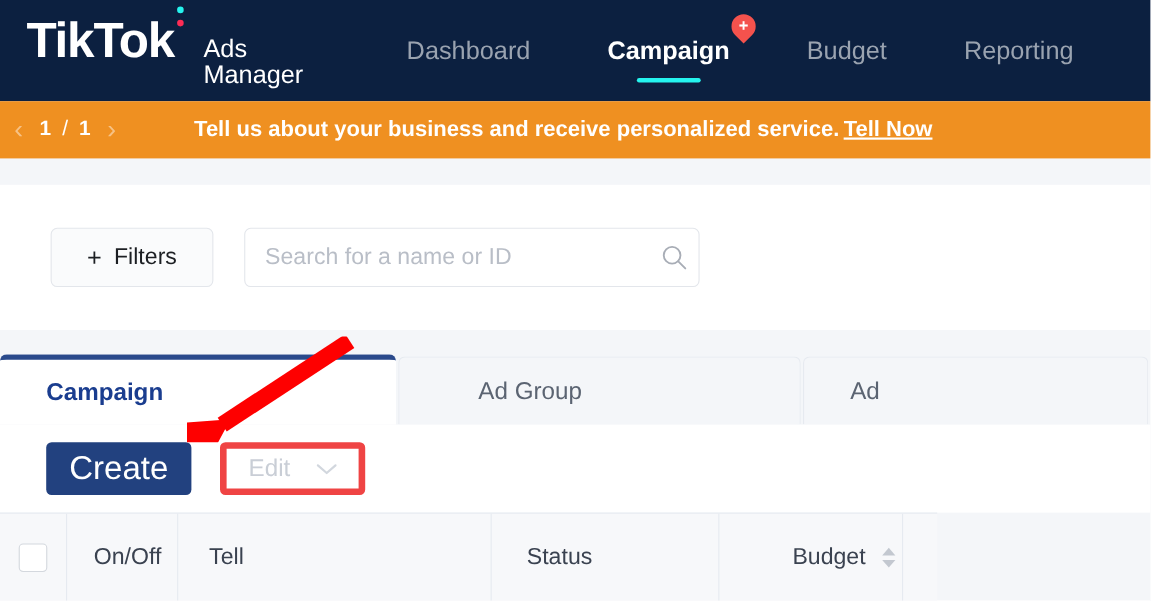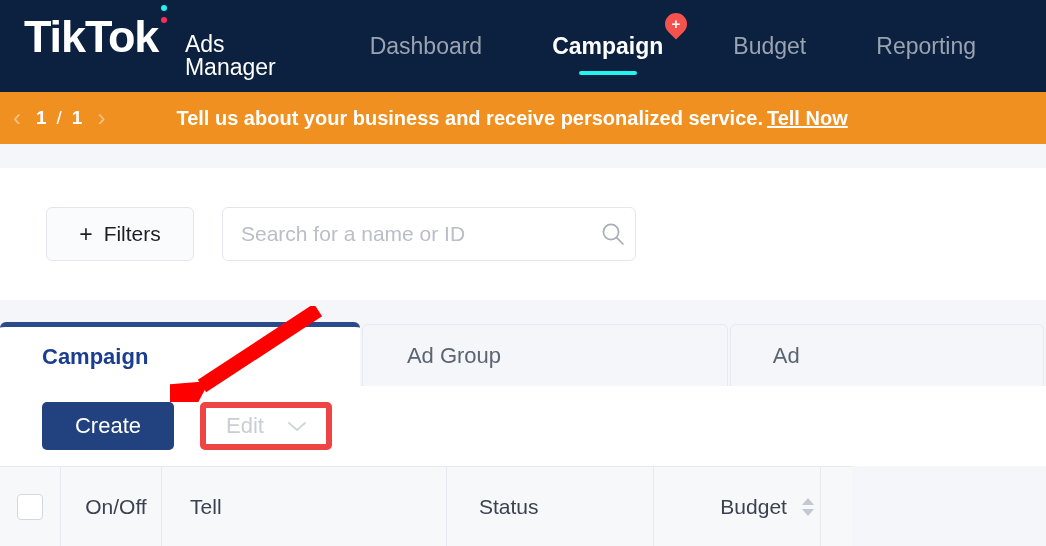--- a/index.html
+++ b/index.html
@@ -249,21 +249,21 @@
   }
   .tab.active {
     background: #ffffff;
     color: #1a3d8f;
     font-weight: 700;
     border: none;
     border-top: 5px solid #2a4a8c;
     height: 64px;
   }
   .tab-campaign { width: 362px; }
-  .tab-adgroup  { width: 368px; padding-left: 44px; }
+  .tab-adgroup  { width: 368px; padding-left: 72px; }
   .tab-ad       { width: 316px; padding-left: 42px; }
 
   
   .action-row {
     position: absolute;
     left: 0; top: 386px;
     width: 1046px;
     height: 80px;
     background: #ffffff;
     display: flex;
@@ -271,21 +271,21 @@
   }
   .create-btn {
     margin-left: 42px;
     width: 132px;
     height: 48px;
     background: #22417f;
     color: #ffffff;
     border: none;
     border-radius: 5px;
     font-family: "Liberation Sans", sans-serif;
-    font-size: 22px;
+    font-size: 30px;
     cursor: pointer;
     display: flex;
     align-items: center;
     justify-content: center;
   }
   .edit-btn {
     margin-left: 26px;
     width: 132px;
     height: 48px;
     background: #ffffff;

